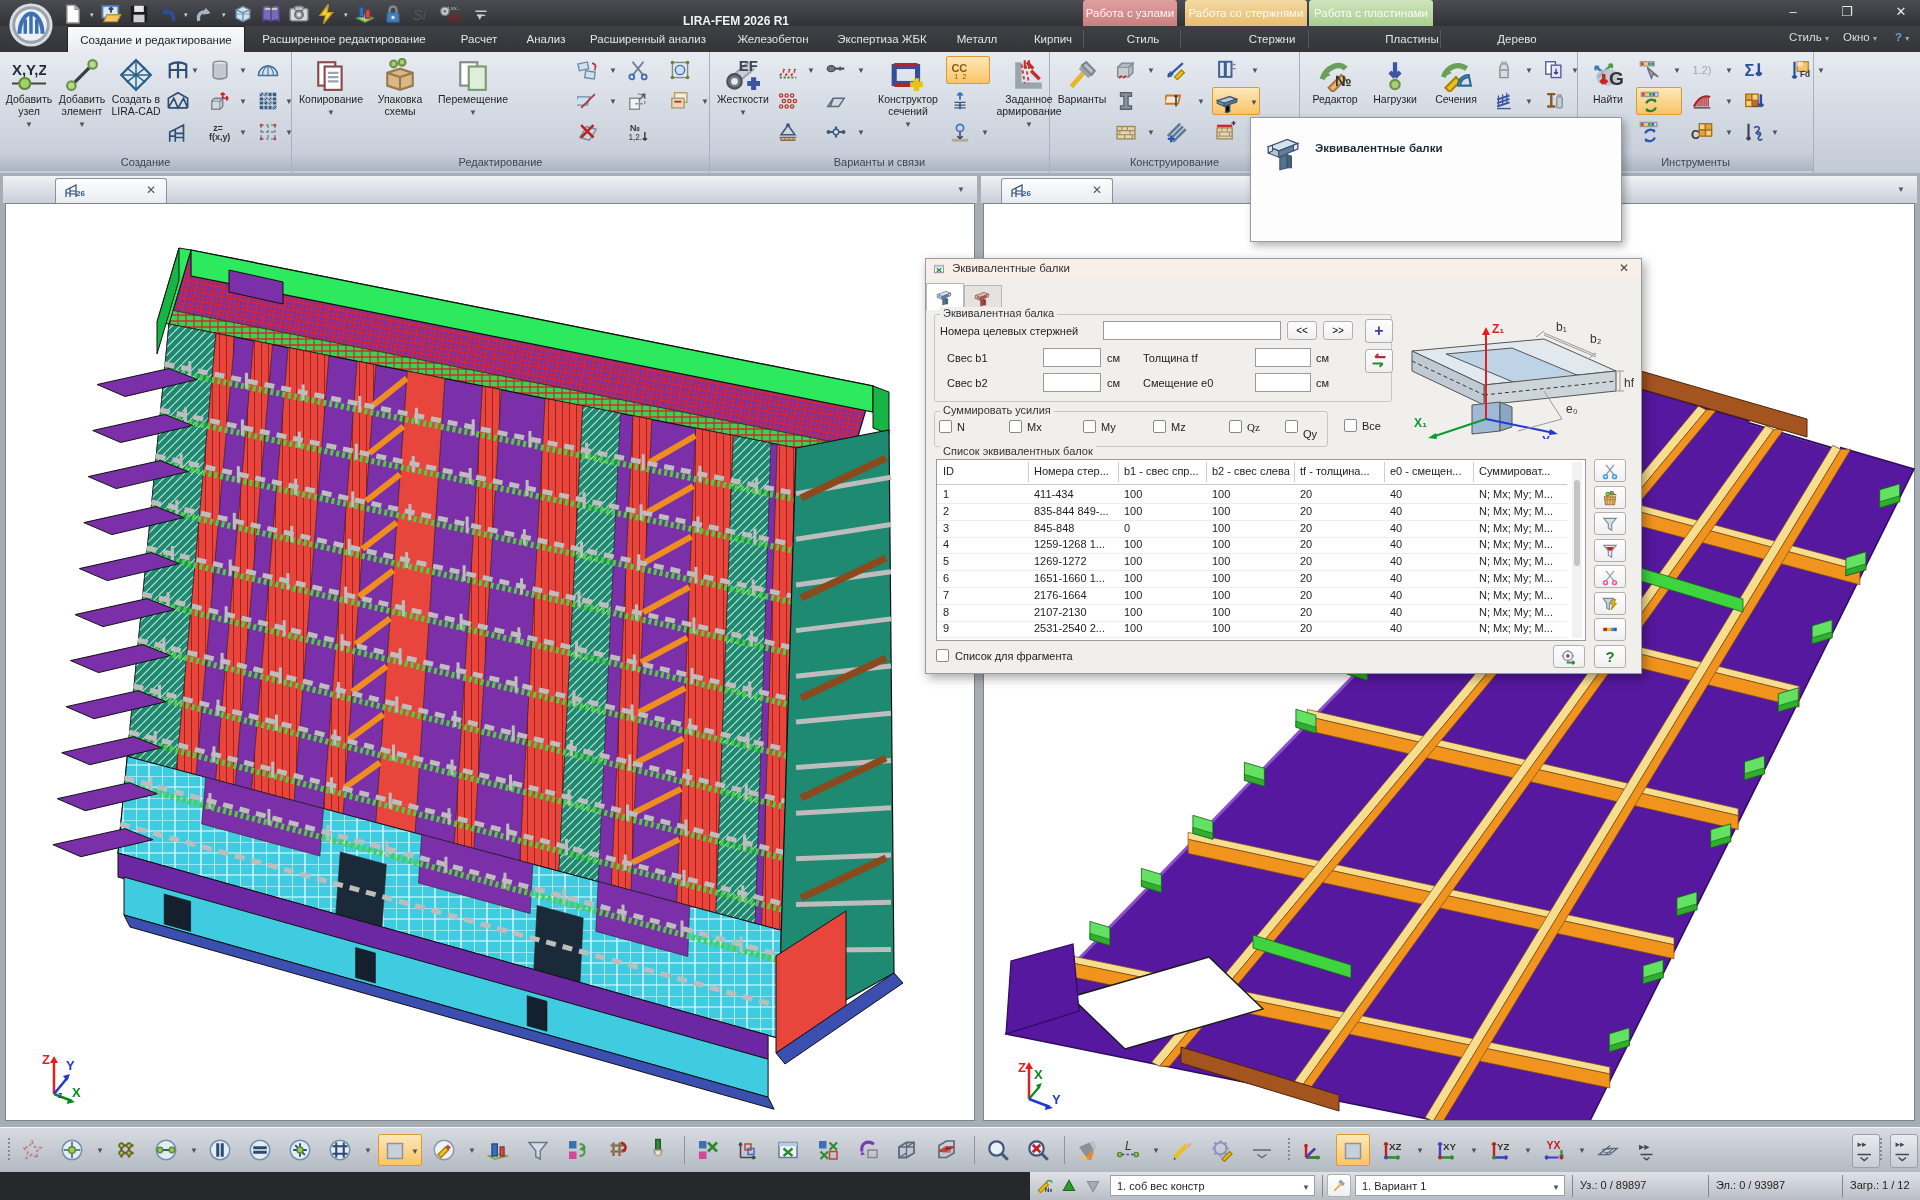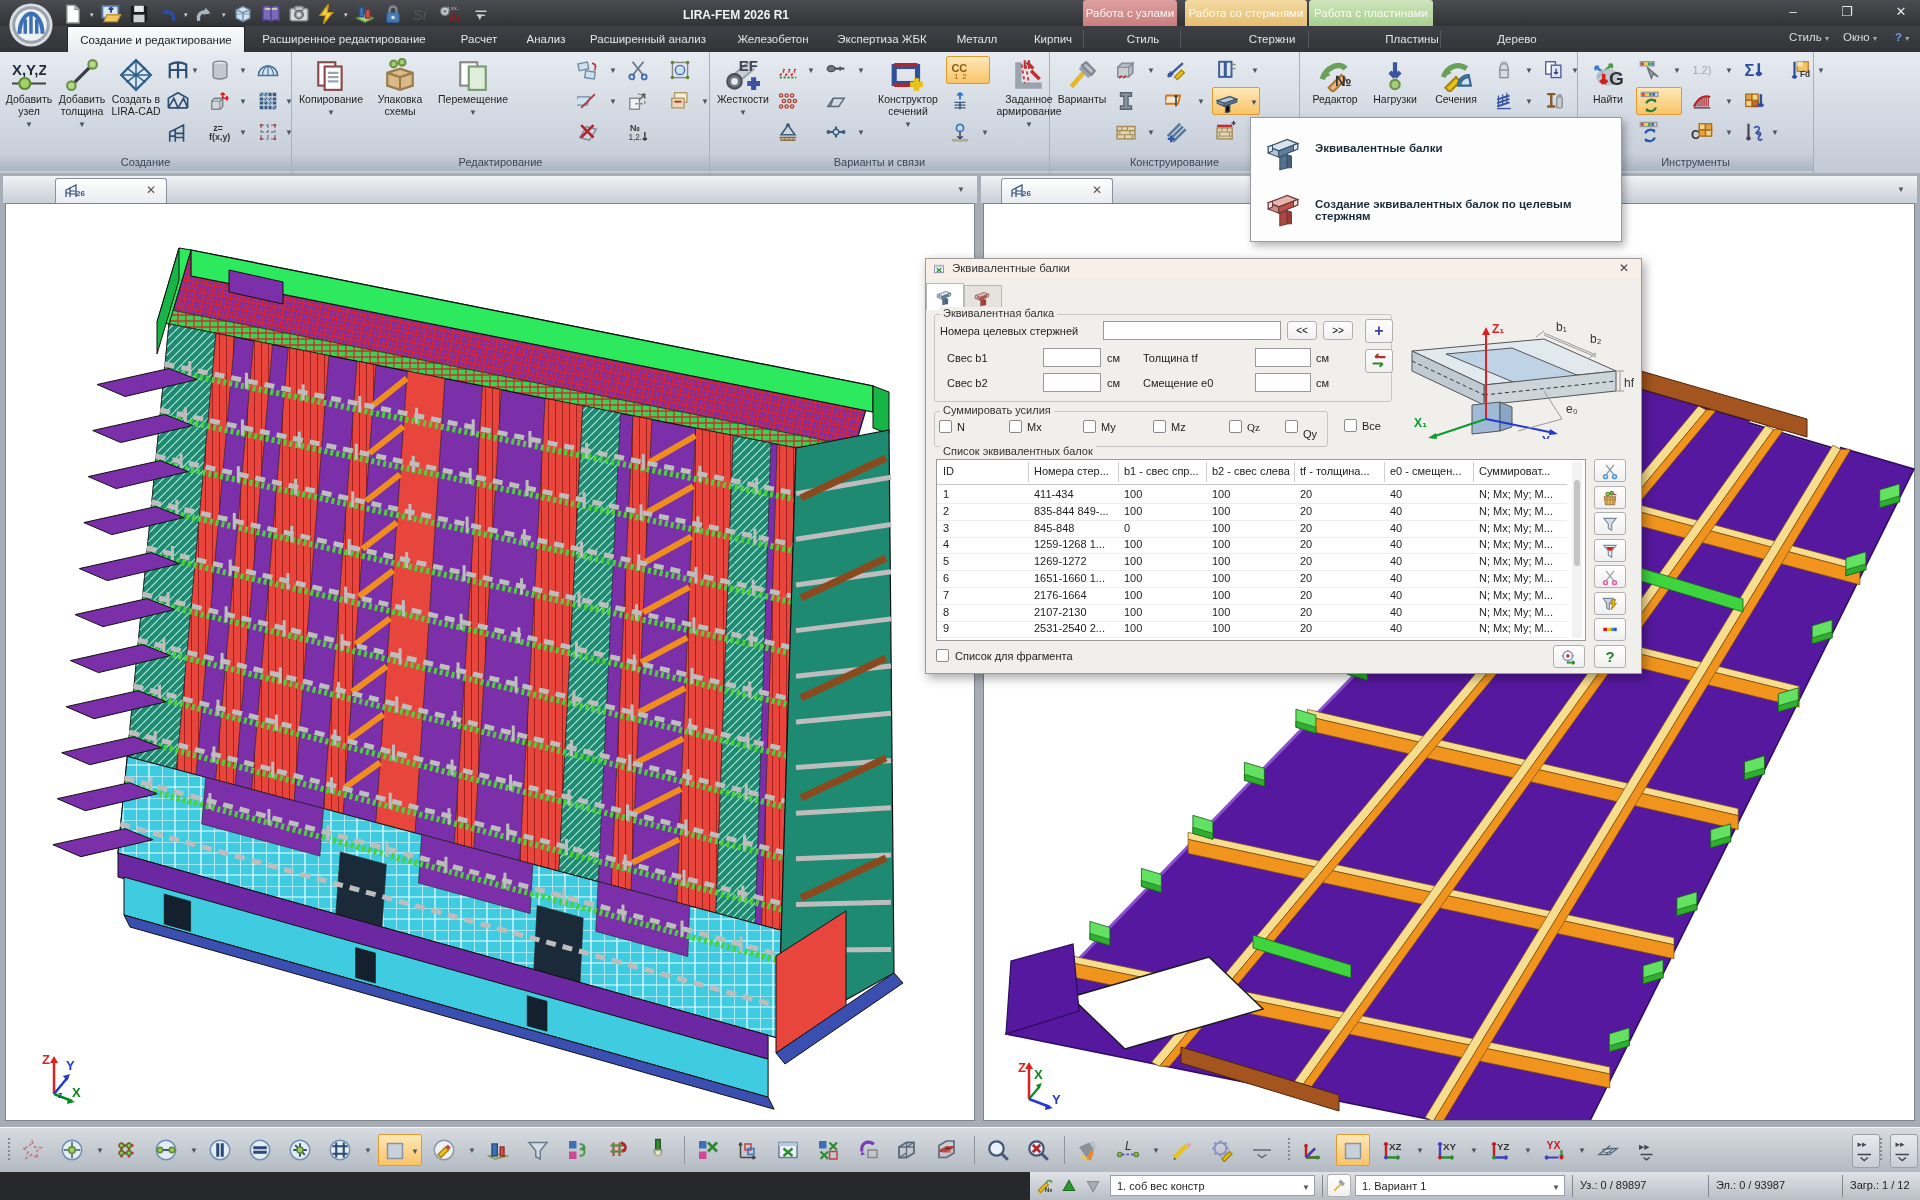--- a/index.html
+++ b/index.html
@@ -147,21 +147,21 @@
         <text x="8" y="13" font-size="8" fill="#8a2020" font-weight="bold">Aa</text>
         <text x="7" y="5" font-size="4.5" fill="#bbb">i,xx..</text>
       </svg>
     </div>
     <div class="abs" style="left: 470px; top: 3px; width: 22px; height: 22px;">
       <svg width="22" height="22" viewBox="0 0 16 16">
         <path d="M4 6h8M8 9l0 .01M5 9h6" stroke="#ccc"></path>
         <text x="5" y="12" font-size="8" fill="#ccc">▾</text>
       </svg>
     </div>
-    <div class="title-text abs" style="left: 683px; top: 8px; width: 200px;">LIRA-FEM 2026 R1</div>
+    <div class="title-text abs" style="left: 683px; top: 14px; width: 200px;">LIRA-FEM 2026 R1</div>
     <div class="ctx-grp abs" style="left: 1083px; width: 94px; background: linear-gradient(rgb(223, 160, 160), rgb(201, 126, 126));">Работа с узлами</div>
     <div class="ctx-grp abs" style="left: 1185px; width: 122px; background: linear-gradient(rgb(242, 217, 162), rgb(231, 189, 112));">Работа со стержнями</div>
     <div class="ctx-grp abs" style="left: 1309px; width: 124px; background: linear-gradient(rgb(207, 228, 189), rgb(168, 207, 142));">Работа с пластинами</div>
     <div class="winbtn abs" style="left: 1776px;">–</div>
     <div class="winbtn abs" style="left: 1830px;">❐</div>
     <div class="winbtn abs" style="left: 1884px;">✕</div>
   </div>
 <div id="tabrow" class="abs">
     <div class="tab active abs" style="left: 67px; width: 178px;">Создание и редактирование</div>
     <div class="tab abs" style="left: 258px; width: 172px;">Расширенное редактирование</div>
@@ -198,21 +198,21 @@
         <div class="bl"><div>Добавить</div><div>узел</div><span class="arr">▼</span></div>
       </div>
       <div class="bigbtn abs" style="left: 56px; width: 52px;">
         <div class="bi" style="width:34px;height:34px;margin:3px auto 0">
           <svg width="34" height="34" viewBox="0 0 16 16">
             <path d="M3 13L13 3" stroke="#3a3f46" stroke-width="1.6"></path>
             <circle cx="3" cy="13" r="2" fill="#b9d98a" stroke="#6a934a"></circle>
             <circle cx="13" cy="3" r="2" fill="#b9d98a" stroke="#6a934a"></circle>
           </svg>
         </div>
-        <div class="bl"><div>Добавить</div><div>толщина</div><span class="arr">▼</span></div>
+        <div class="bl"><div>Добавить</div><div>элемент</div><span class="arr">▼</span></div>
       </div>
       <div class="bigbtn abs" style="left: 110px; width: 52px;">
         <div class="bi" style="width:34px;height:34px;margin:3px auto 0">
           <svg width="34" height="34" viewBox="0 0 16 16">
             <path d="M8 1L15 8 8 15 1 8z" fill="#dce9f4" stroke="#2e6089"></path>
             <path d="M8 1v14M1 8h14M3.5 4.5l9 7M12.5 4.5l-9 7M8 1L1 8M8 1l7 7" stroke="#2e6089" stroke-width=".7" fill="none"></path>
           </svg>
         </div>
         <div class="bl">
           <div>Создать в</div>
@@ -1497,34 +1497,20 @@
             <polygon points="2,14 12,18 12,24 2,20" fill="#b3c4d4" stroke="#39506b"></polygon>
             <polygon points="12,18 30,11 30,16 12,24" fill="#5f7f9c" stroke="#39506b"></polygon>
             <polygon points="13,24 20,21.5 20,34 13,36" fill="#54728e" stroke="#39506b"></polygon>
             <polygon points="20,21.5 24,23 24,34 20,34" fill="#46617c" stroke="#39506b"></polygon>
             <polygon points="2,14 6,12.5 6,18 2,20" fill="#e8eef4" stroke="#39506b"></polygon>
             <polygon points="26,12.5 30,11 30,16 26,18" fill="#e8eef4" stroke="#39506b"></polygon>
           </svg>
         </span>
       <span class="menu-item-label" style="position:absolute;left:62px;top:16px">Эквивалентные балки</span>
       </div>
-      <div class="abs" style="left: 2px; top: 64px; width: 364px; height: 52px;">
-        <span style="position:absolute;left:8px;top:6px">
-          <svg width="44" height="40" viewBox="0 0 32 38">
-            <polygon points="2,14 20,7 30,11 12,18" fill="#e8b4b0" stroke="#6b3939" stroke-width="1.2"></polygon>
-            <polygon points="2,14 12,18 12,24 2,20" fill="#c98f8a" stroke="#6b3939"></polygon>
-            <polygon points="12,18 30,11 30,16 12,24" fill="#c0504a" stroke="#6b3939"></polygon>
-            <polygon points="13,24 20,21.5 20,34 13,36" fill="#b2453f" stroke="#6b3939"></polygon>
-            <polygon points="20,21.5 24,23 24,34 20,34" fill="#9c3a34" stroke="#6b3939"></polygon>
-            <polygon points="2,14 6,12.5 6,18 2,20" fill="#f2e2e0" stroke="#6b3939"></polygon>
-            <polygon points="26,12.5 30,11 30,16 26,18" fill="#f2e2e0" stroke="#6b3939"></polygon>
-          </svg>
-        </span>
-      <span class="menu-item-label" style="position:absolute;left:62px;top:16px">Создание эквивалентных балок по целевым стержням</span>
-      </div>
     </div>
   </div>
 <div id="toolbar" class="abs">
     <div class="abs" style="left: 6px; top: 8px; width: 6px; height: 28px;">
       <svg width="6" height="28">
         <path d="M3 2v24" stroke="#858b94" stroke-width="2" stroke-dasharray="2 2"></path>
       </svg>
     </div>
     <div class="tbtn abs" style="left: 16px; width: 34px;"><span style="display:inline-block;margin:4px"><svg width="24" height="24" viewBox="0 0 16 16">
           <path d="M8 2l1.8 4 4.2.4-3.2 2.8 1 4.2L8 11l-3.8 2.4 1-4.2L2 6.4 6.2 6z" fill="none" stroke="#c07878" stroke-dasharray="2 1.6"></path>

